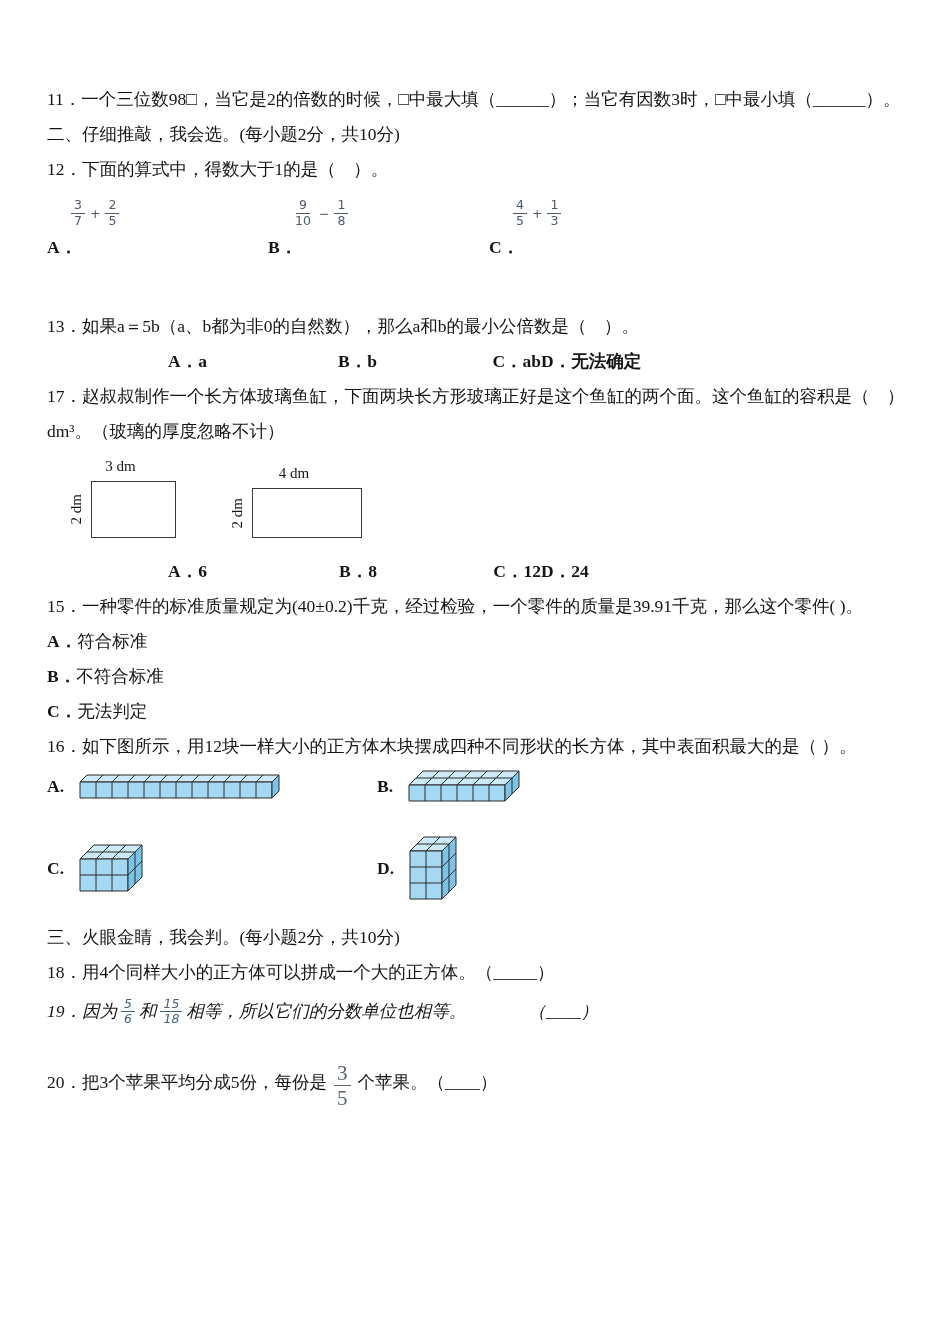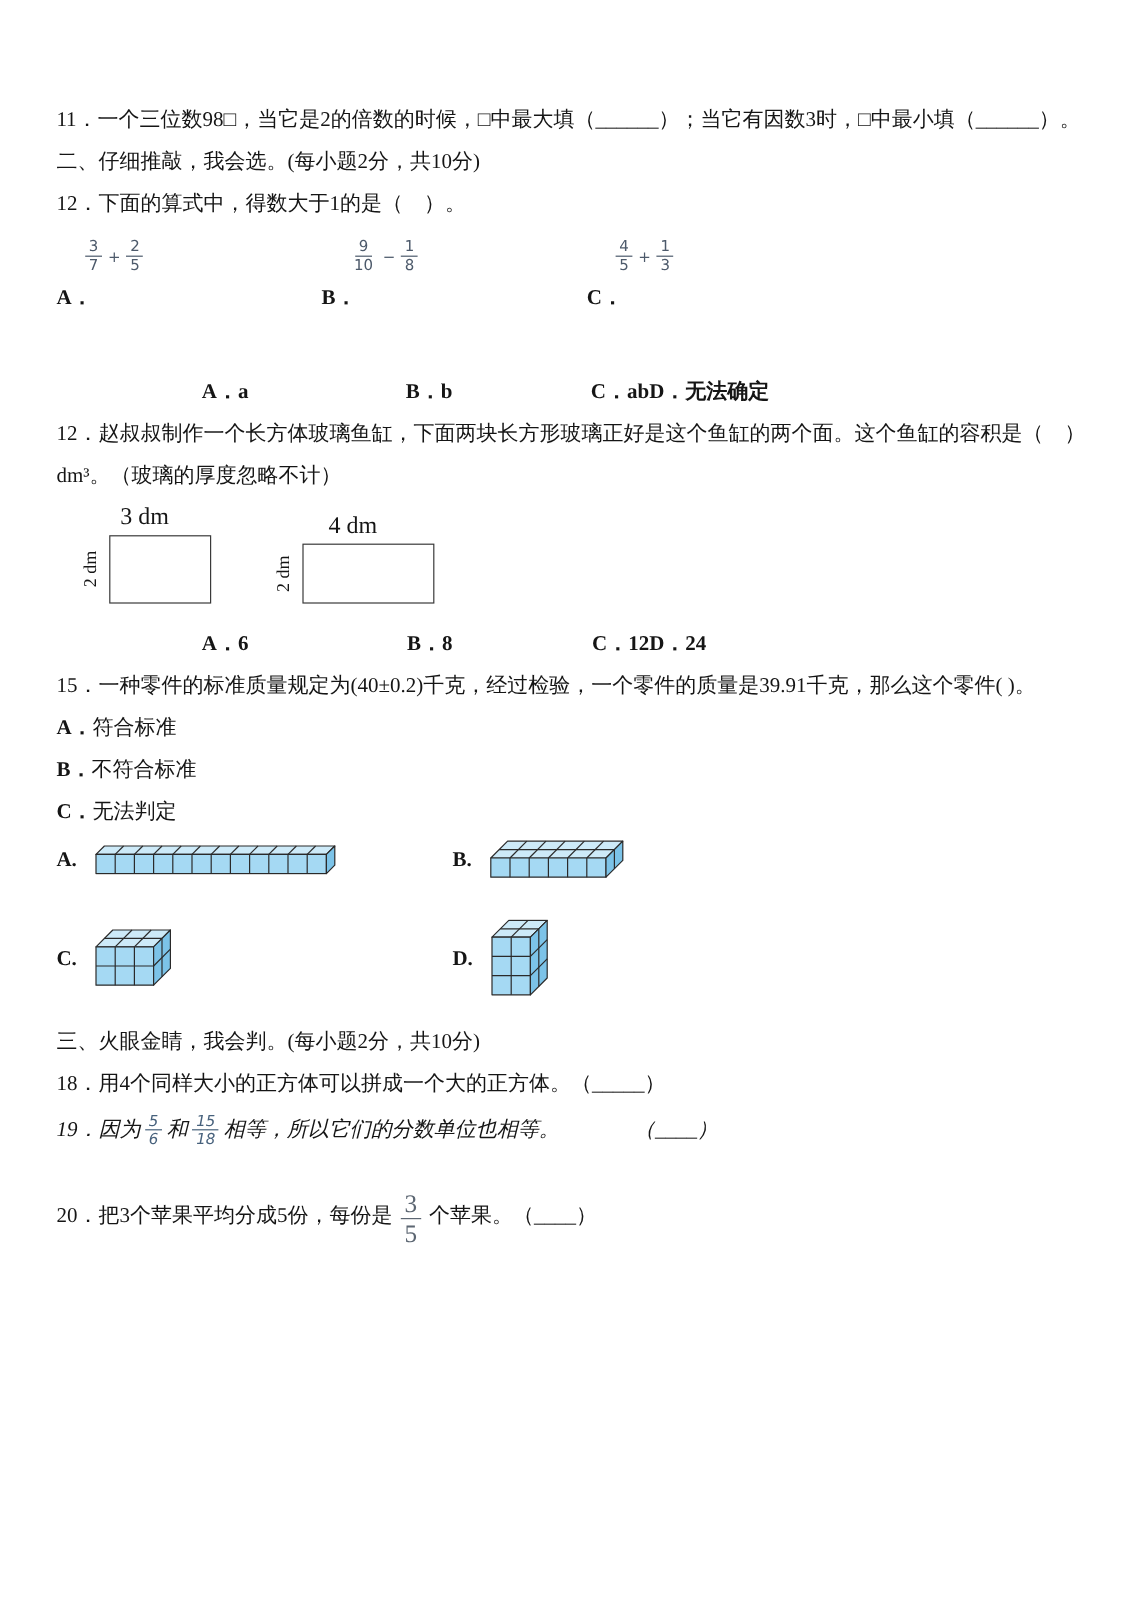--- a/index.html
+++ b/index.html
@@ -18,21 +18,21 @@
   .frac .den{padding:0 3px;}
   .opt-label{font-weight:bold;margin-top:3px;}
   
   .opt-row{display:flex;margin-bottom:12px;}
   .oc{display:inline-block;text-align:right;}
   .oc1{width:160px;}.oc2{width:170px;}.oc3{width:164px;}
   .olabel{font-weight:bold;}
   .otext{font-weight:bold;}
   
   .figs{display:flex;align-items:flex-end;margin:4px 0 22px 18px;gap:50px;}
-  .fig-top{text-align:center;font-size:20px;margin-bottom:3px;}
+  .fig-top{text-align:center;font-size:15px;margin-bottom:3px;}
   .fig-row{display:flex;}
   .fig-side{writing-mode:vertical-rl;transform:rotate(180deg);font-size:15px;
             margin-right:3px;align-self:center;}
   .fig-rect{border:1.5px solid #3a3a3a;background:#fff;}
   .rect1{width:85px;height:57px;}
   .rect2{width:110px;height:50px;}
   
   .cube-row{display:flex;align-items:center;margin-bottom:34px;}
   .cube-cell{width:330px;display:flex;align-items:center;gap:15px;}
   .cube-label{font-weight:bold;}
@@ -101,30 +101,33 @@
         <span class="op">+</span>
         <span class="frac">
             <span class="num">1</span>
             <span class="den">3</span>
           </span>
       </div>
       <div class="opt-label">C．</div>
     </div>
   </div>
 
+  <div class="line">
+    <span>13．如果a＝5b（a、b都为非0的自然数），那么a和b的最小公倍数是（　）。</span>
+  </div>
 
   <div class="opt-row">
     <span class="oc oc1"><span class="olabel">A．</span><span class="otext">a</span></span>
     <span class="oc oc2"><span class="olabel">B．</span><span class="otext">b</span></span>
     <span class="oc oc3"><span class="olabel">C．</span><span class="otext">ab</span></span>
     <span class="oc"><span class="olabel">D．</span><span class="otext">无法确定</span></span>
   </div>
 
   <div class="line">
-    <span>12．赵叔叔制作一个长方体玻璃鱼缸，下面两块长方形玻璃正好是这个鱼缸的两个面。这个鱼缸的容积是（　）</span>
+    <span>17．赵叔叔制作一个长方体玻璃鱼缸，下面两块长方形玻璃正好是这个鱼缸的两个面。这个鱼缸的容积是（　）</span>
   </div>
   <div class="line">
     <span>dm³。（玻璃的厚度忽略不计）</span>
   </div>
 
   <div class="figs">
     <div class="fig">
       <div class="fig-top">3 dm</div>
       <div class="fig-row">
         <div class="fig-side">2 dm</div>
@@ -153,20 +156,23 @@
   <div class="line">
     <span class="olabel">A．</span><span>符合标准</span>
   </div>
   <div class="line">
     <span class="olabel">B．</span><span>不符合标准</span>
   </div>
   <div class="line">
     <span class="olabel">C．</span><span>无法判定</span>
   </div>
 
+  <div class="line">
+    <span>16．如下图所示，用12块一样大小的正方体木块摆成四种不同形状的长方体，其中表面积最大的是（ ）。</span>
+  </div>
 
   <div class="cube-row" style="margin-top:10px;">
     <div class="cube-cell">
       <span class="cube-label">A.</span>
       <span class="cube-fig"><svg xmlns="http://www.w3.org/2000/svg" width="201" height="25" viewBox="-1 -1 201 25">
             <polygon points="0,7 7,0 199,0 192,7" fill="#cdeaf8" stroke="#2a2a2a" stroke-width="1" stroke-linejoin="round"></polygon>
             <line x1="16" y1="7" x2="23" y2="0" stroke="#2a2a2a" stroke-width="1"></line>
             <line x1="32" y1="7" x2="39" y2="0" stroke="#2a2a2a" stroke-width="1"></line>
             <line x1="48" y1="7" x2="55" y2="0" stroke="#2a2a2a" stroke-width="1"></line>
             <line x1="64" y1="7" x2="71" y2="0" stroke="#2a2a2a" stroke-width="1"></line>

